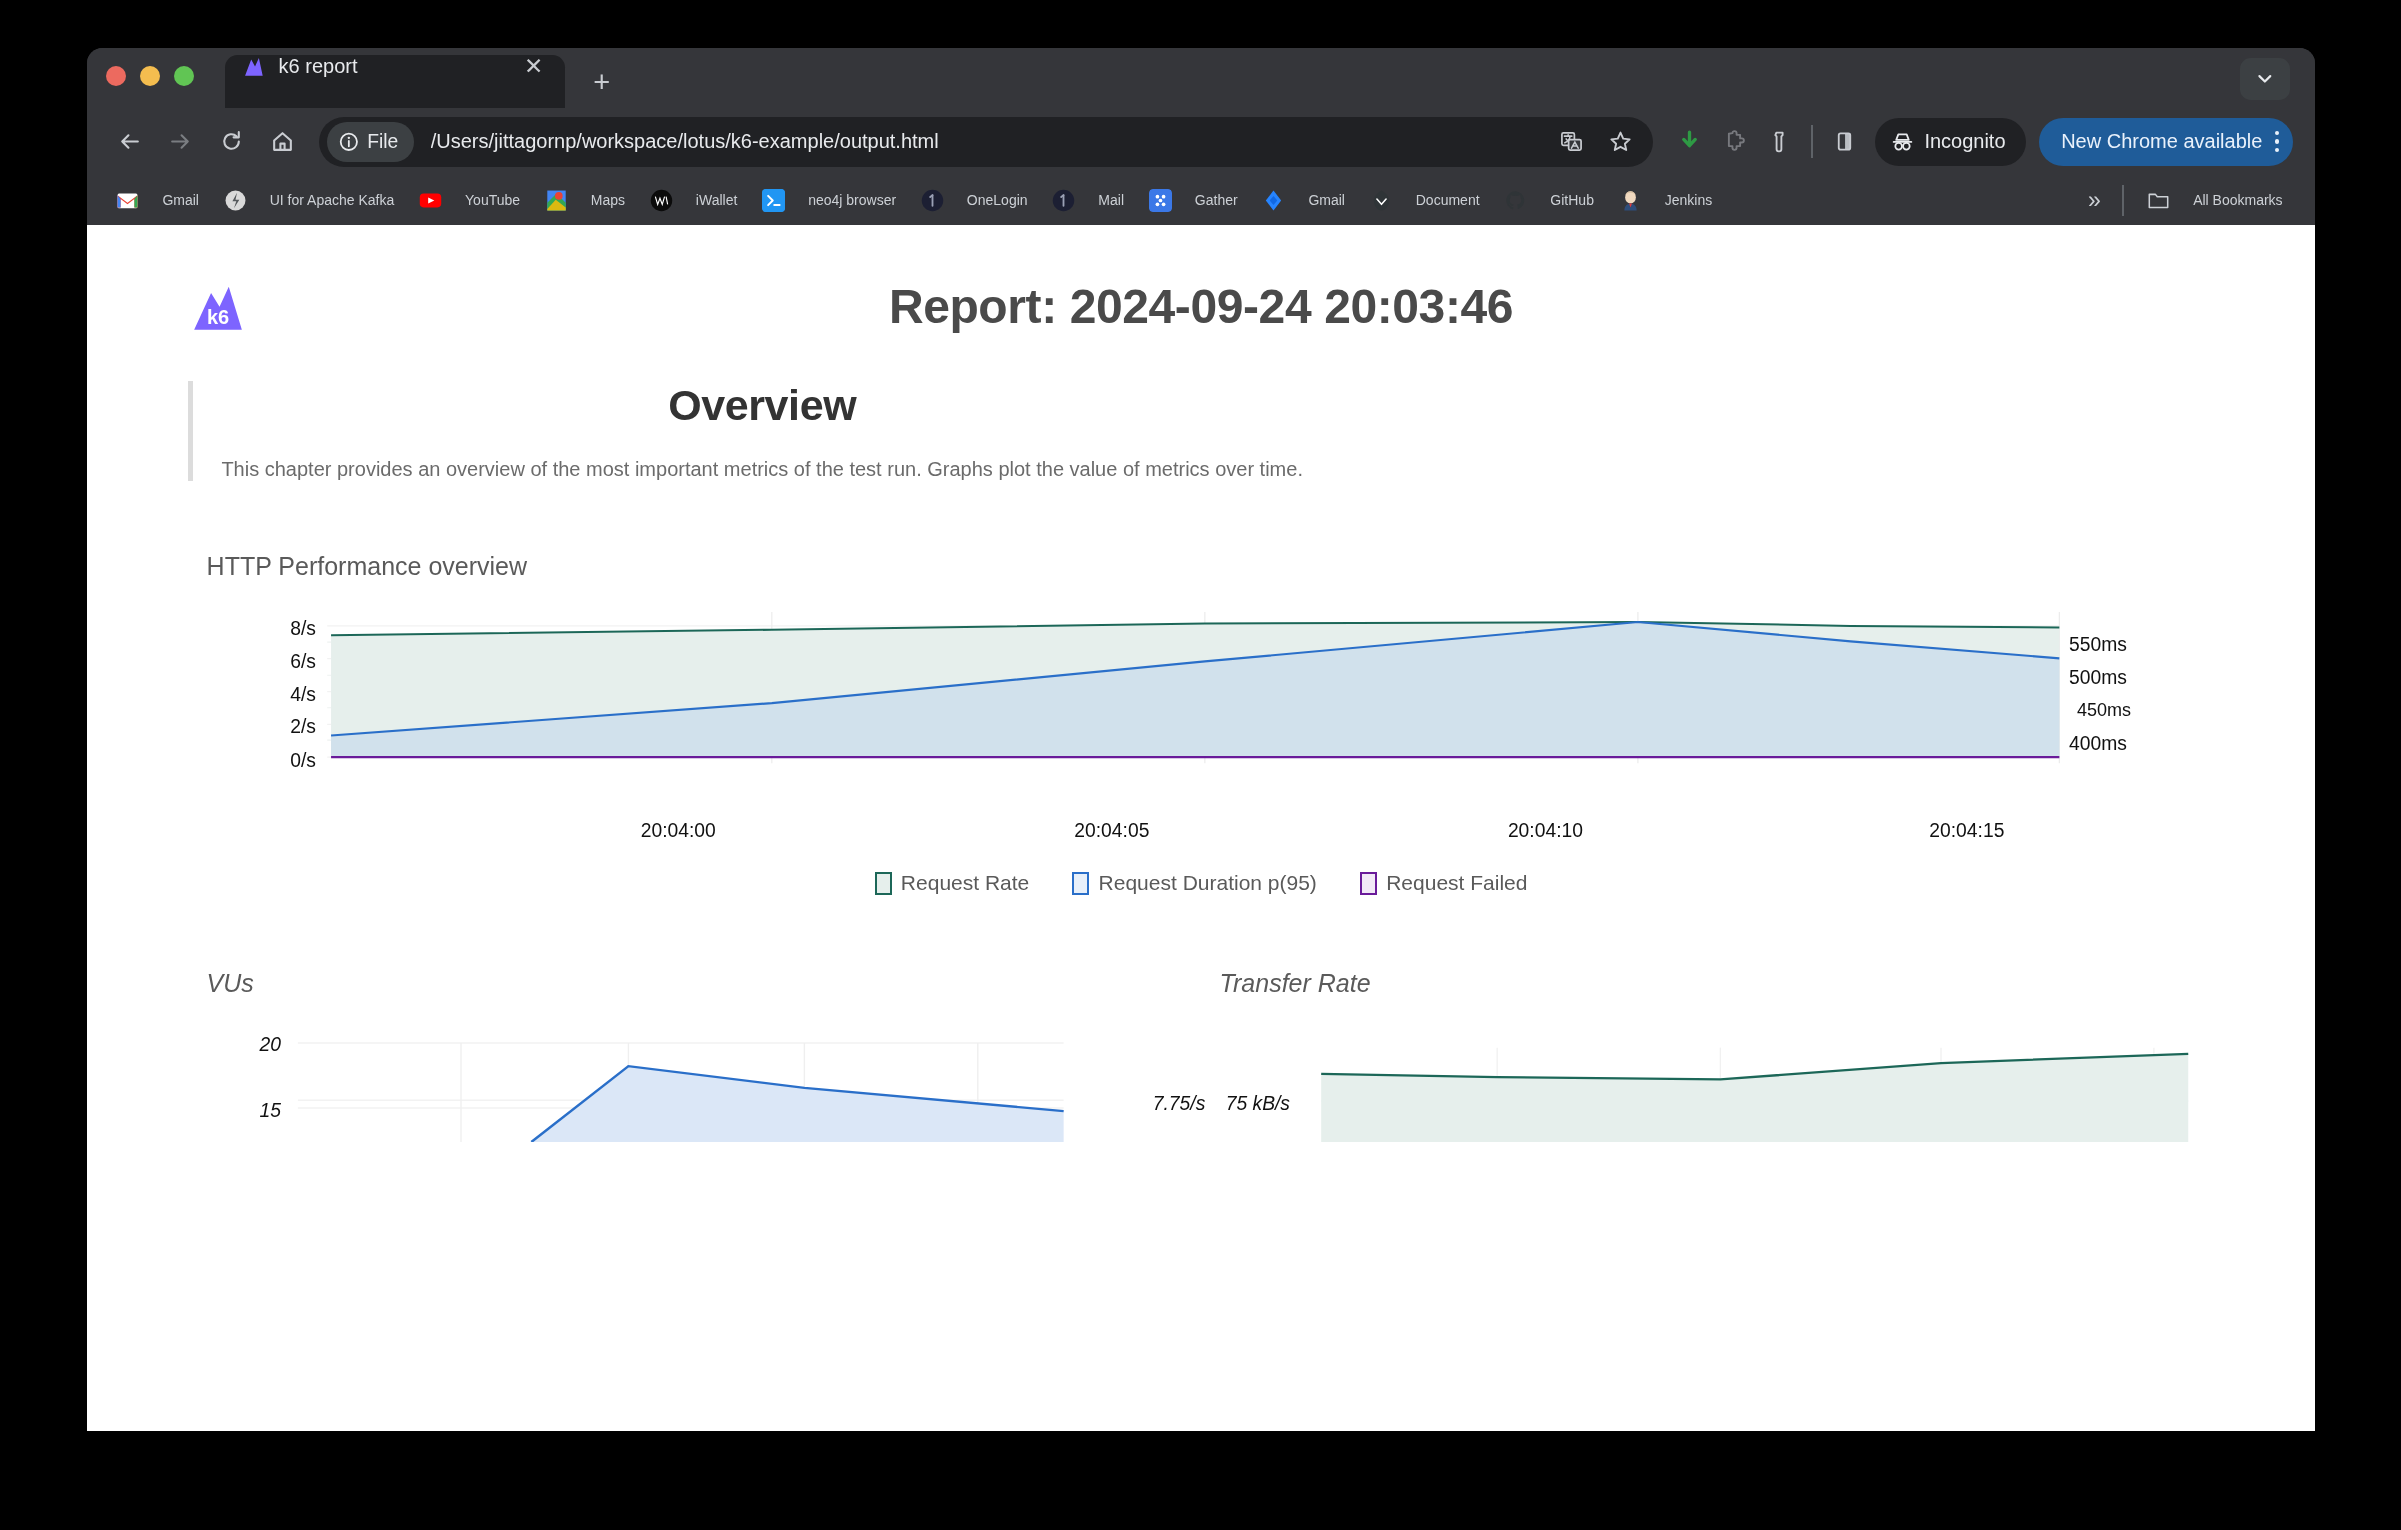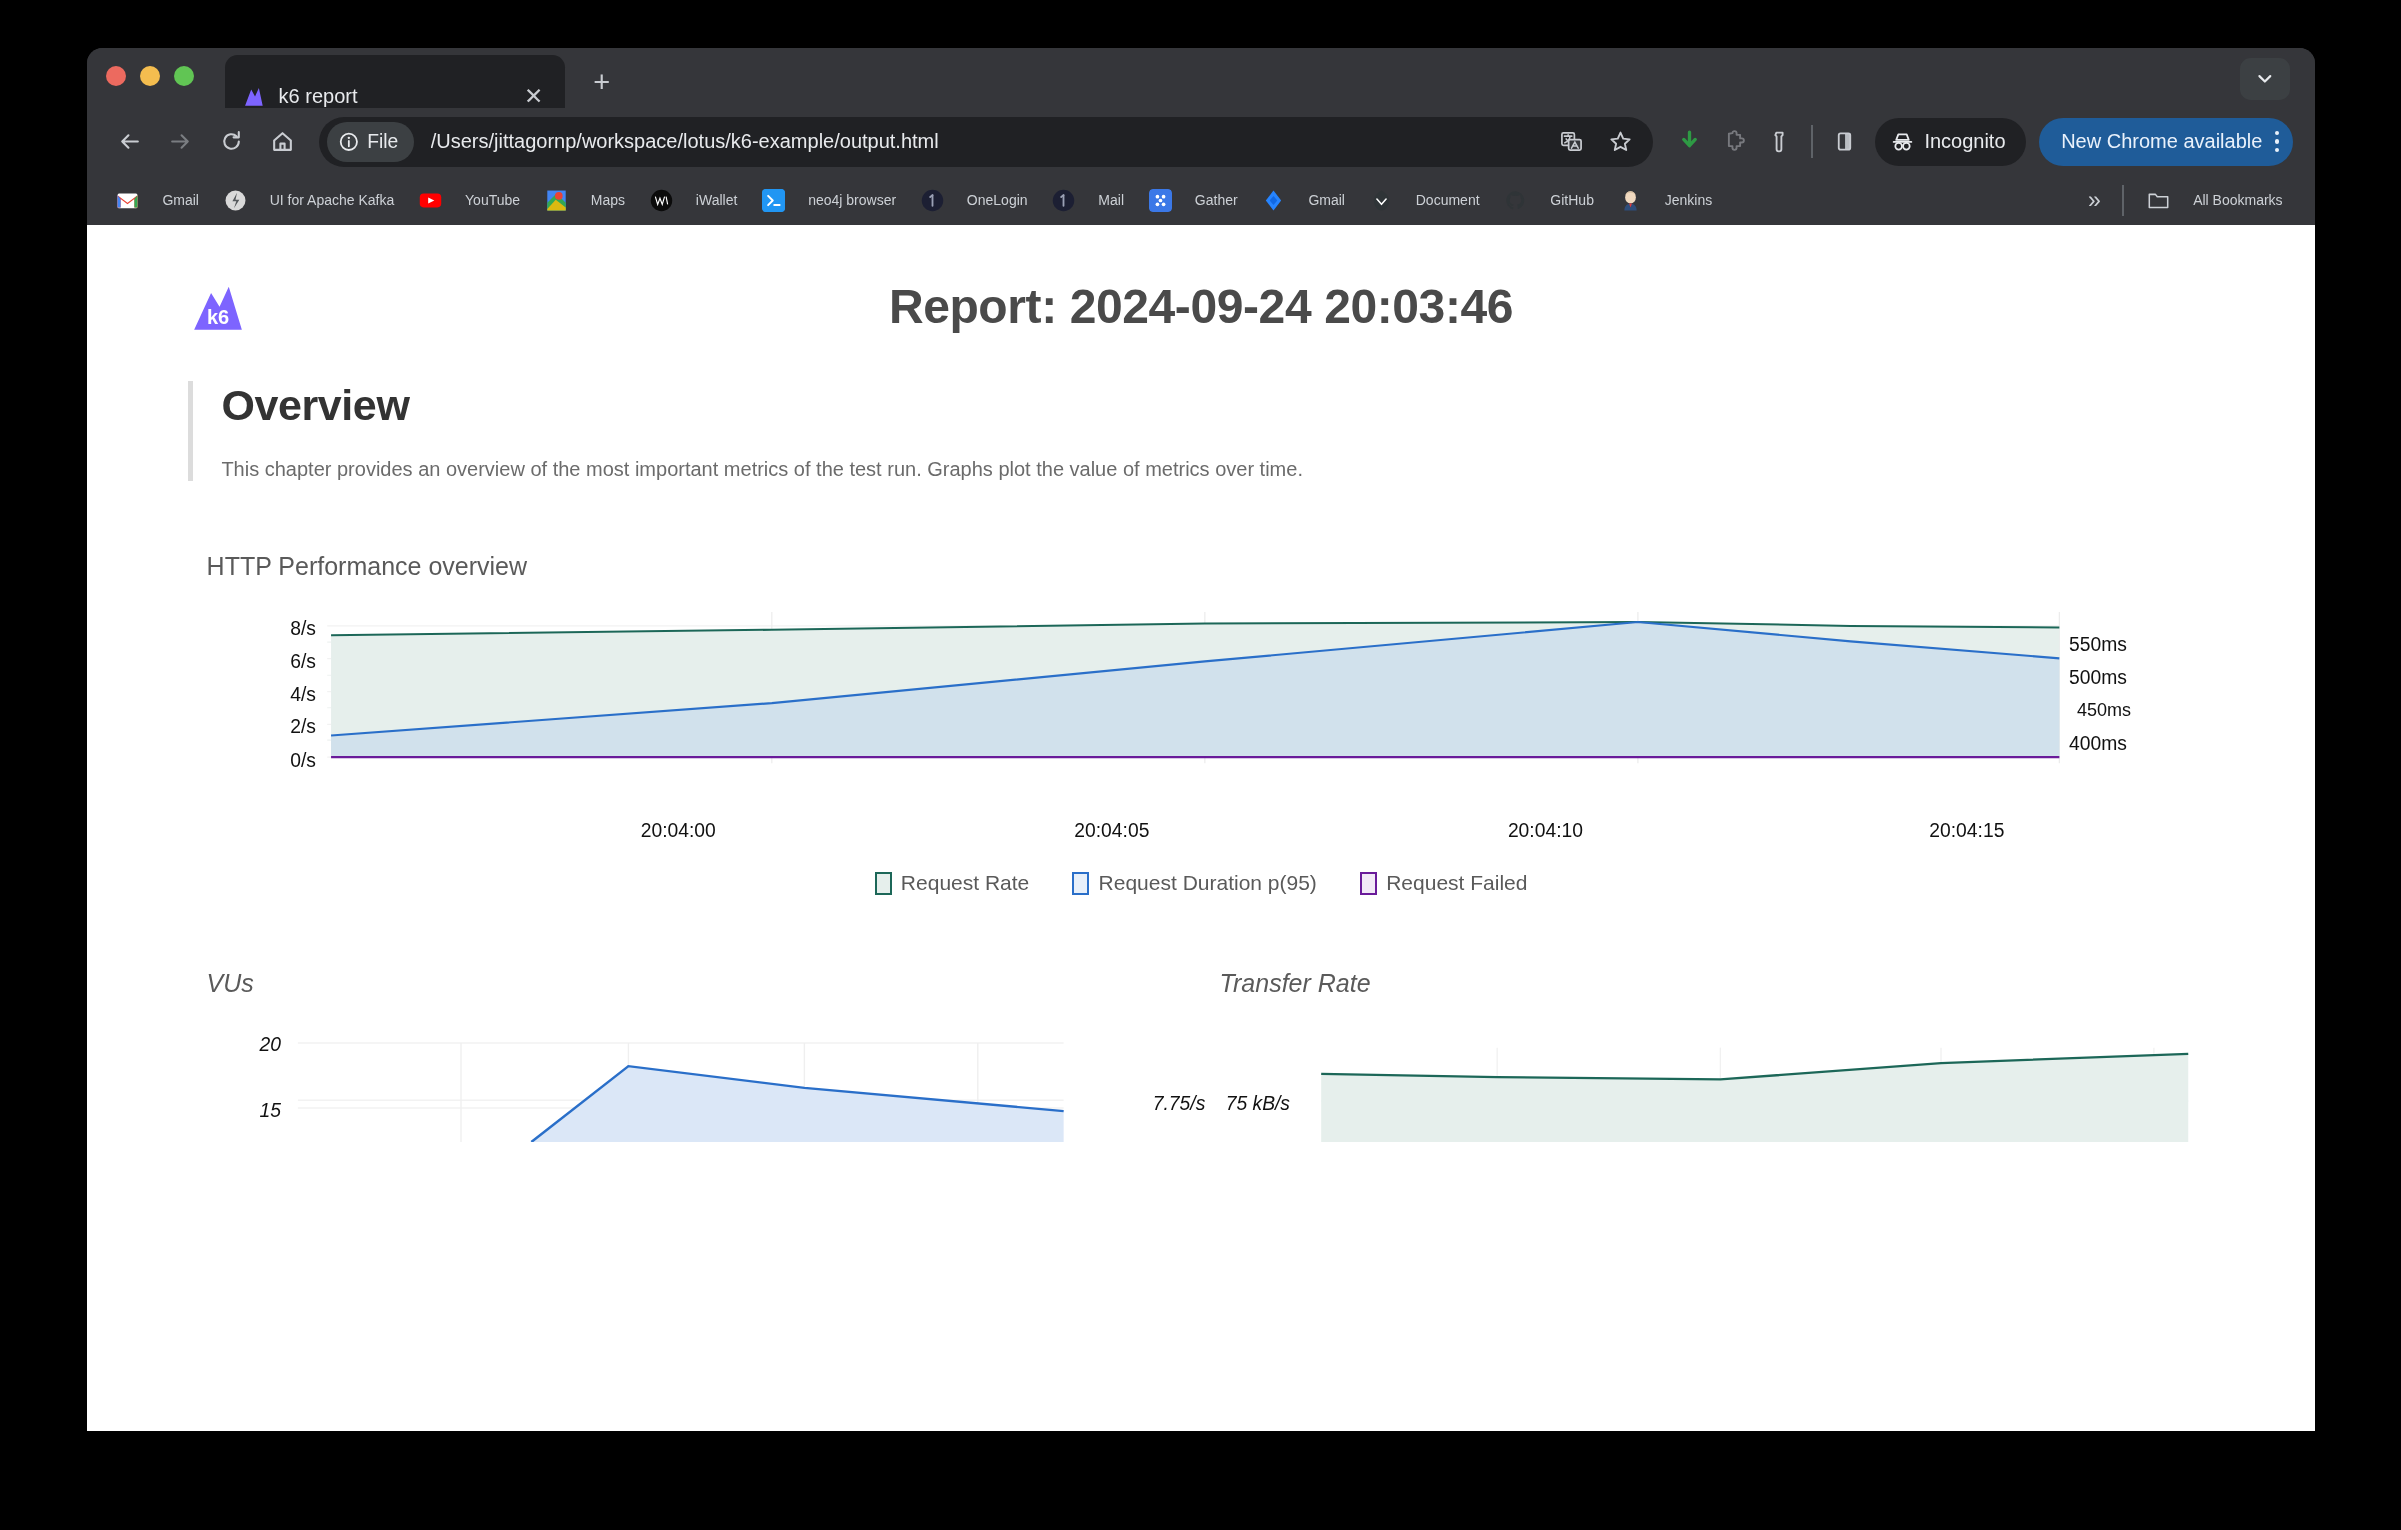--- a/index.html
+++ b/index.html
@@ -34,21 +34,21 @@
   .dot { width: 20px; height: 20px; border-radius: 50%; }
   .dot.red { background: #ec6a5f; }
   .dot.yellow { background: #f4bd4f; }
   .dot.green { background: #61c554; }
 
   .tab {
     margin-left: 31px;
     width: 340px; height: 53px;
     background: #202124;
     border-radius: 12.4px 12.4px 0 0;
-    display: flex; align-items: flex-end;
+    display: flex; align-items: flex-start;
     padding: 0 17px;
     position: relative;
   }
   .tab-favicon { width: 23px; height: 23px; flex: 0 0 auto; }
   .tab-title {
     color: #e8eaed; font-size: 20px;
     margin-left: 14px; flex: 1;
     white-space: nowrap; overflow: hidden;
   }
   .tab-close {
@@ -162,21 +162,21 @@
   .report-title {
     position: absolute; left: 0; right: 0;
     text-align: center;
     font-size: 48px; font-weight: bold; color: #4a4a4a;
     letter-spacing: -0.4px;
   }
 
   .section { display: flex; margin-top: 48px; }
   .section-bar { width: 5.4px; background: #dcdcdc; flex: 0 0 auto; }
   .section-body { padding-left: 28px; }
-  .section-title { font-size: 43px; font-weight: bold; color: #333; letter-spacing: -0.4px; }
+  .section-title { font-size: 43px; font-weight: bold; color: #333; letter-spacing: -0.4px; text-align: center; }
   .section-desc { font-size: 20px; color: #6b6b6b; margin-top: 28px; }
 
   .chart-block { margin-top: 71px; }
   .chart-heading { font-size: 25px; color: #5a5a5a; margin-left: 18.6px; }
 
   .chart-area { position: relative; margin-top: 31px; }
   .chart-svg { display: block; width: 100%; }
 
   .legend {
     display: flex; justify-content: center; align-items: center;

